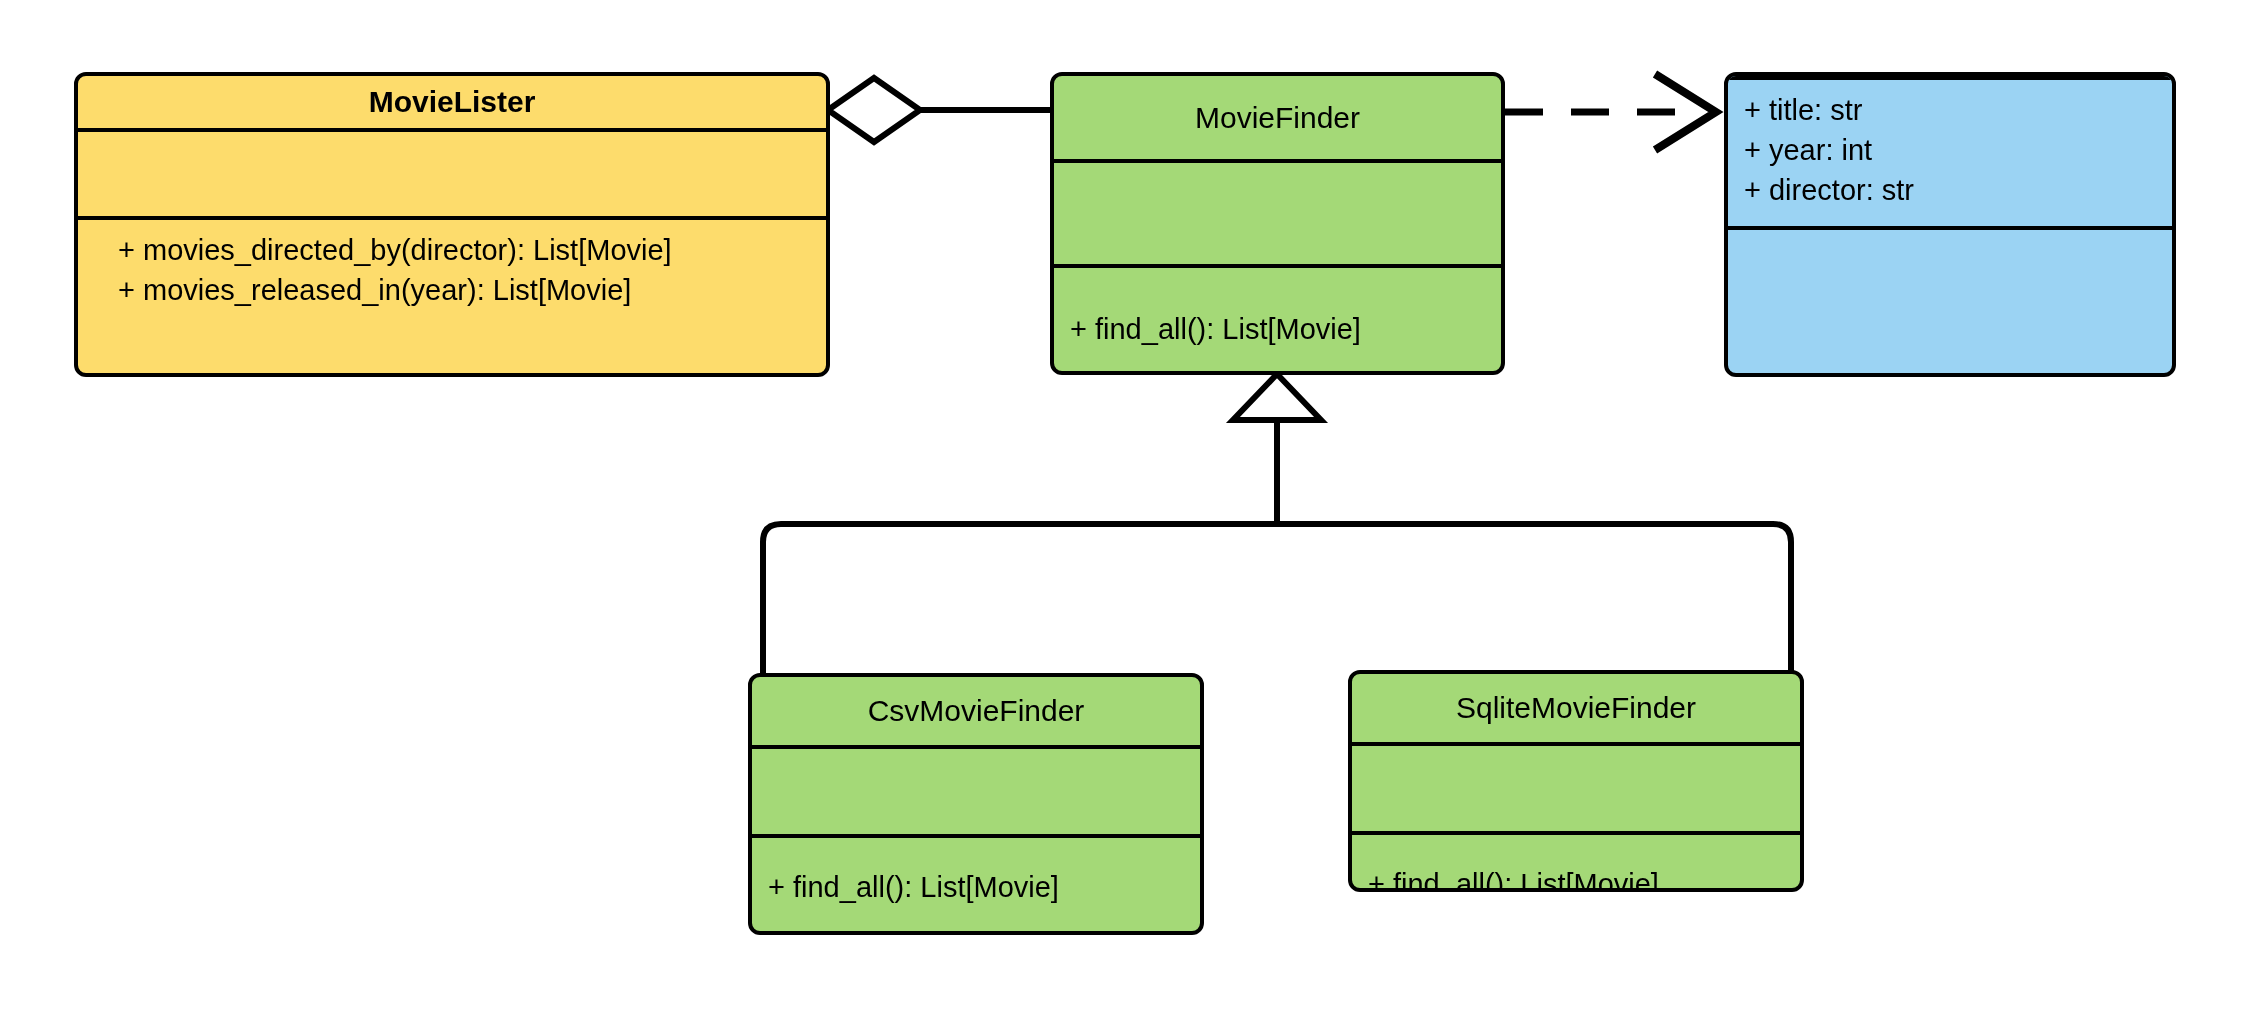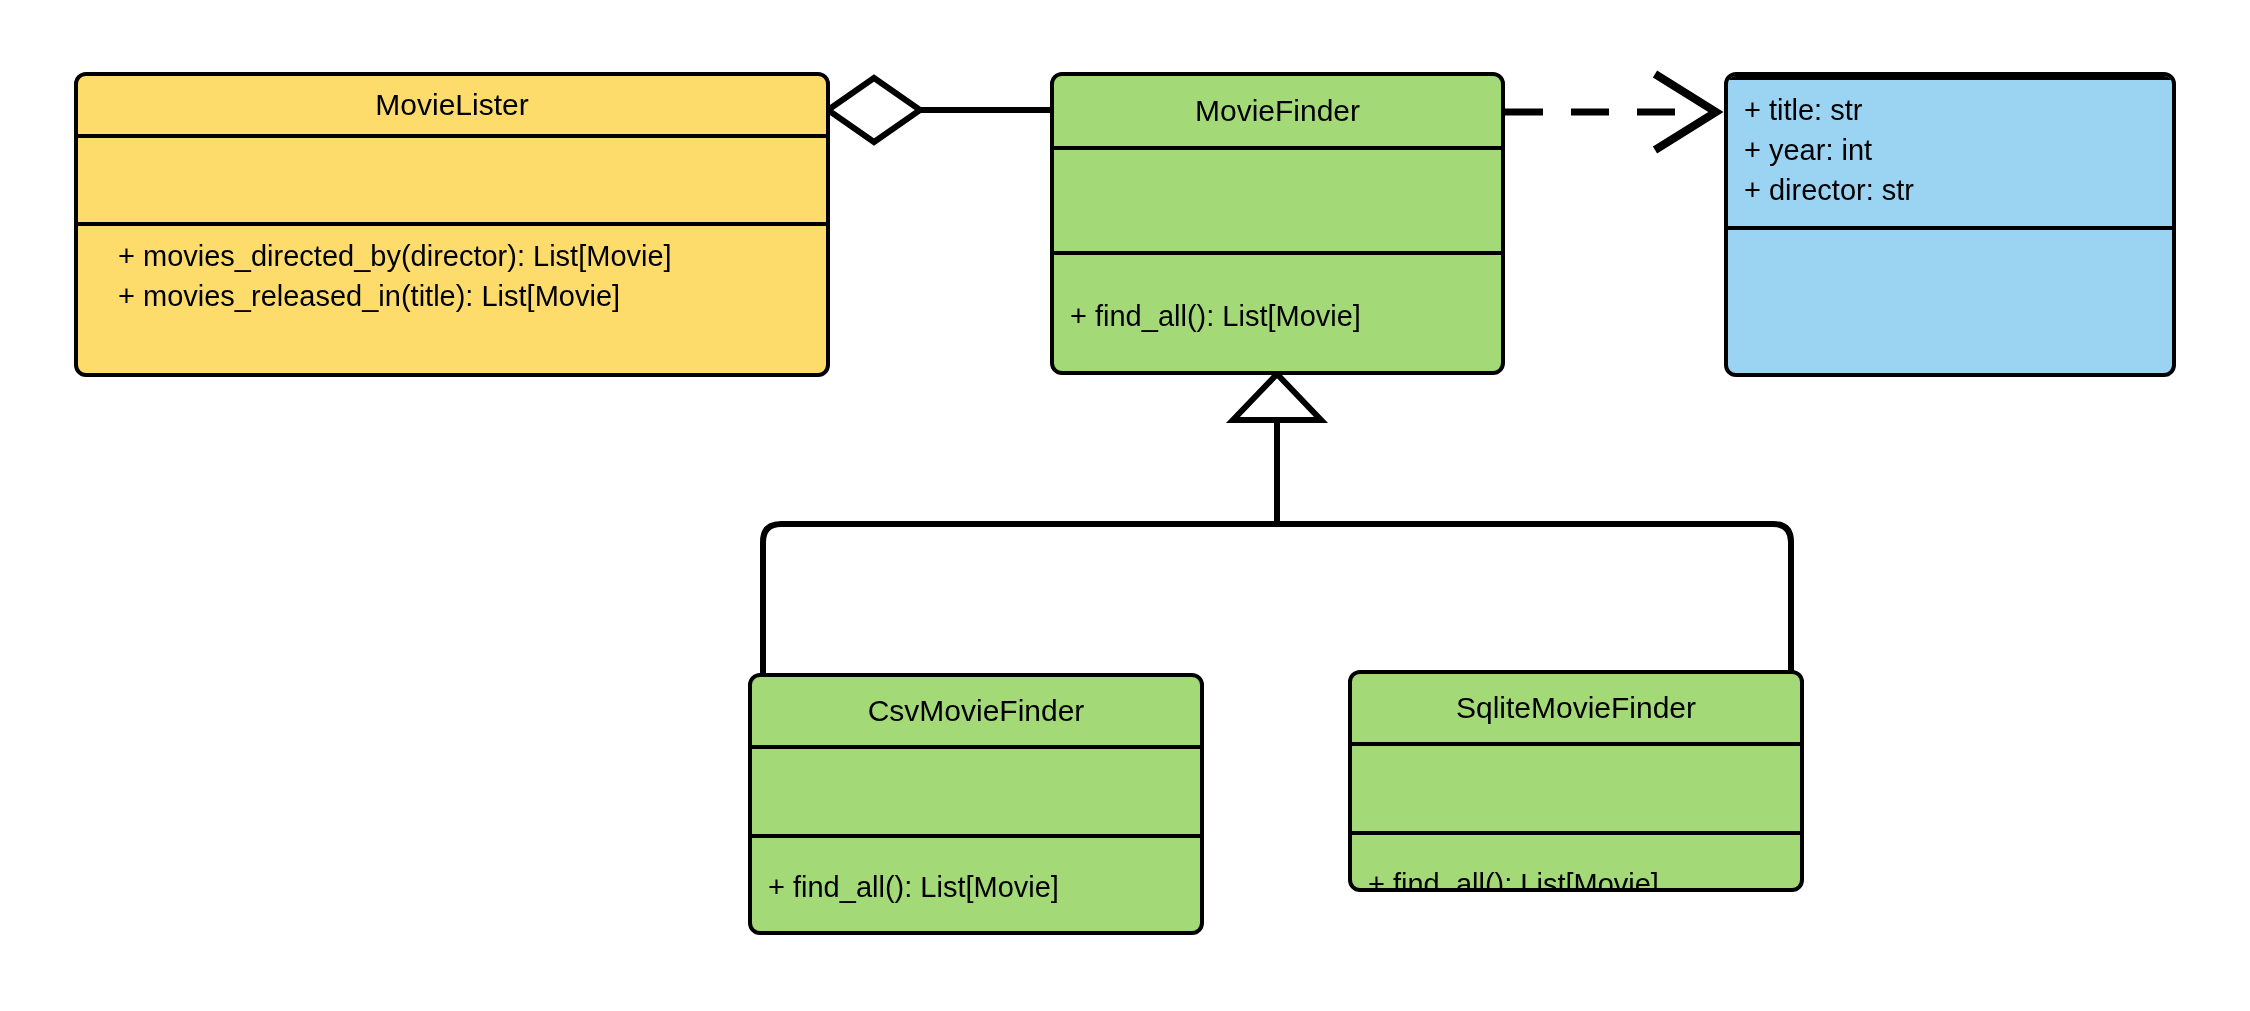--- a/index.html
+++ b/index.html
@@ -93,30 +93,30 @@
 
       <line x1="1277" y1="524" x2="1277" y2="418" stroke="#000000" stroke-width="6"></line>
 
       <path d="M 763 673 L 763 542 Q 763 524 781 524 L 1773 524 Q 1791 524 1791 542 L 1791 673" fill="none" stroke="#000000" stroke-width="6"></path>
 
       <polygon points="1277,374 1233,420 1321,420" fill="#ffffff" stroke="#000000" stroke-width="6" stroke-linejoin="miter"></polygon>
     </g>
   </svg>
 
   <div class="uml-class" style="left:74px; top:72px; width:756px; height:305px; background:#FDDC6C;">
-    <div class="uml-compartment class-title" style="height:58px;">MovieLister</div>
+    <div class="uml-compartment class-title" style="height:52px;font-weight:bold;">MovieLister</div>
     <div class="uml-compartment divided empty-compartment" style="height:88px;"></div>
     <div class="uml-compartment divided member-list" style="height:114px;padding-left:40px;">
       <div class="member-line">+ movies_directed_by(director): List[Movie]</div>
-      <div class="member-line">+ movies_released_in(title): List[Movie]</div>
+      <div class="member-line">+ movies_released_in(year): List[Movie]</div>
     </div>
   </div>
 
   <div class="uml-class" style="left:1050px; top:72px; width:455px; height:303px; background:#A4D977;">
-    <div class="uml-compartment class-title" style="height:70px;">MovieFinder</div>
+    <div class="uml-compartment class-title" style="height:83px;">MovieFinder</div>
     <div class="uml-compartment divided empty-compartment" style="height:105px;"></div>
     <div class="uml-compartment divided member-list center-v" style="height:120px;">
       <div class="member-line">+ find_all(): List[Movie]</div>
     </div>
   </div>
 
   <div class="uml-class" style="left:1724px; top:72px; width:452px; height:305px; background:#9BD3F3;">
     <div class="uml-compartment divided member-list" style="height:150px;">
       <div class="member-line">+ title: str</div>
       <div class="member-line">+ year: int</div>

